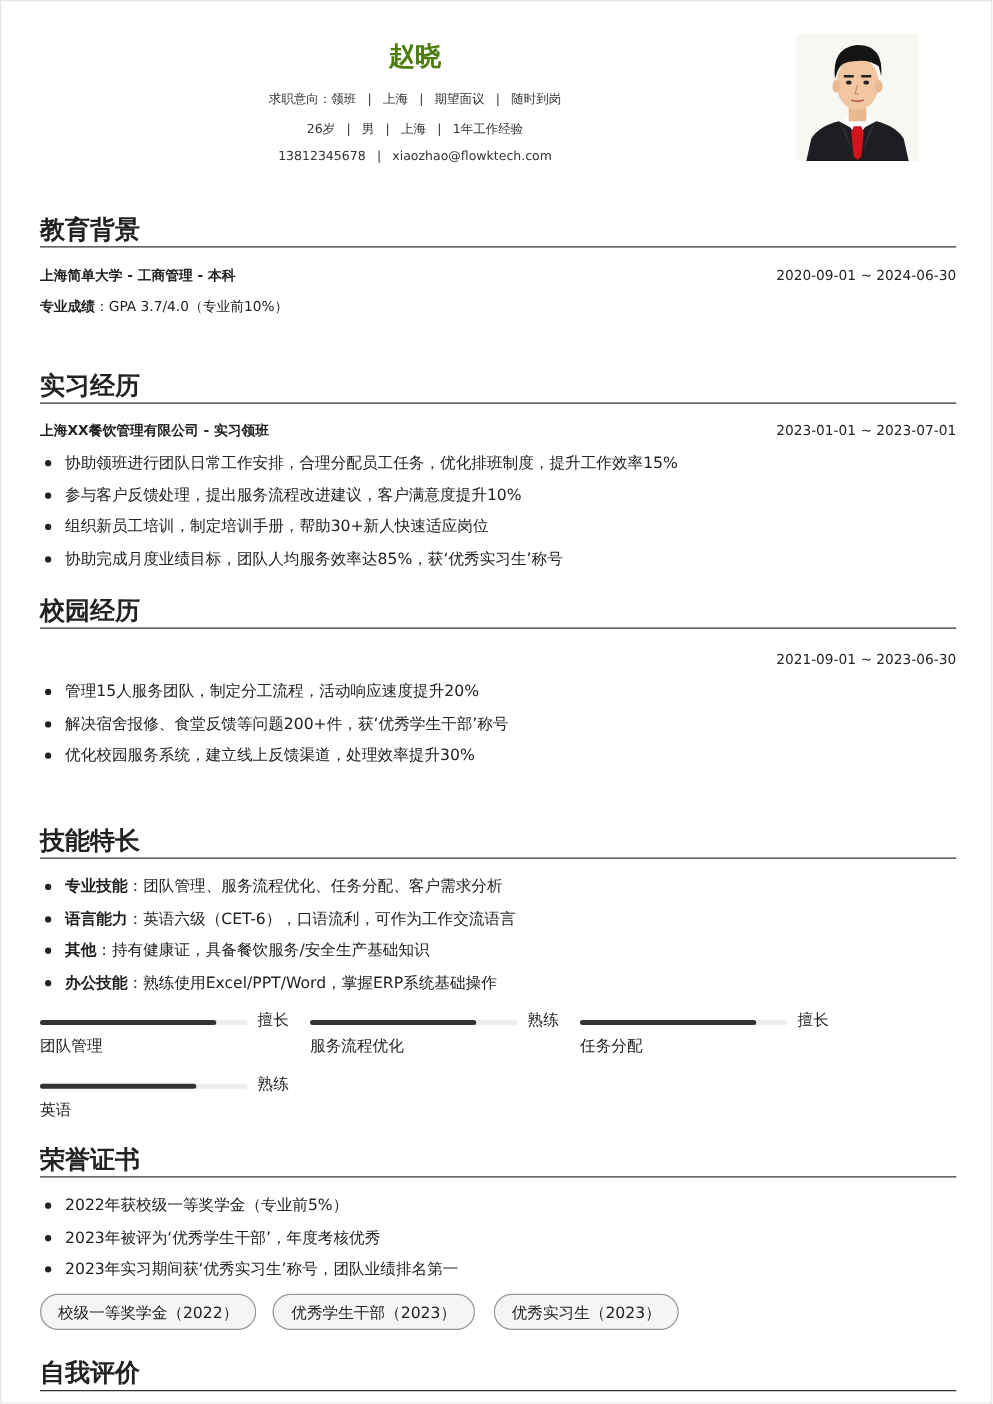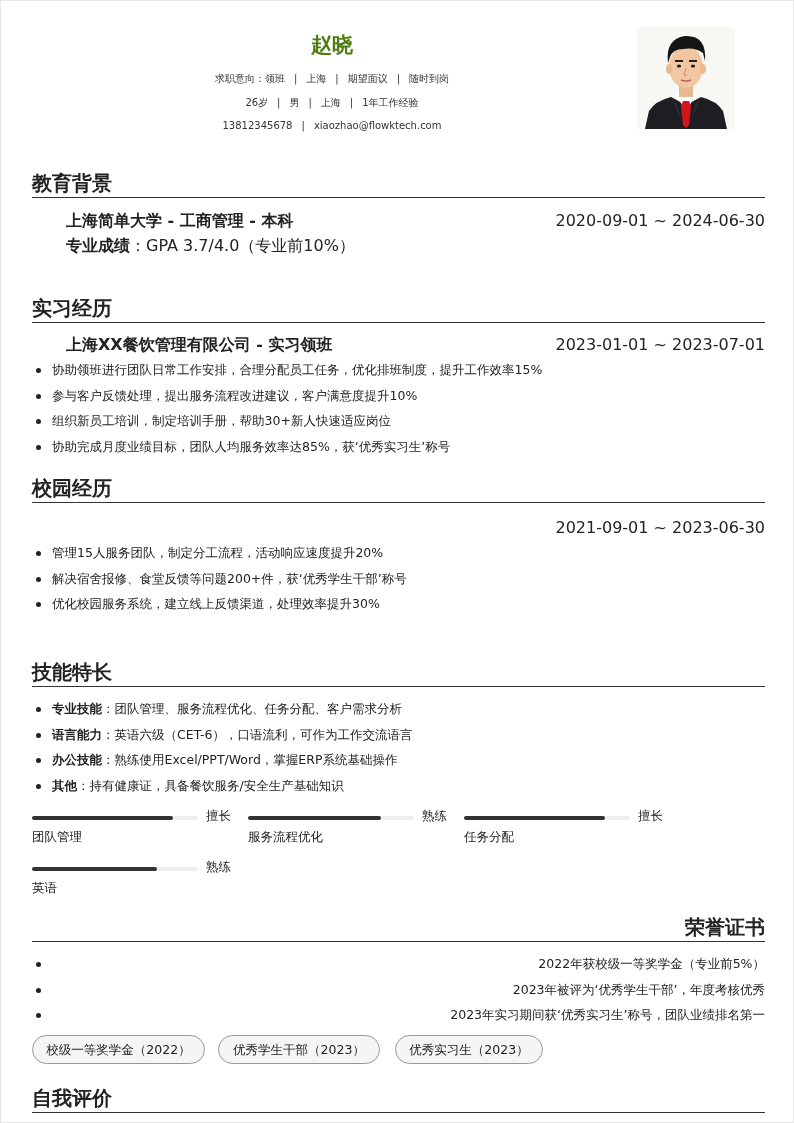--- a/index.html
+++ b/index.html
@@ -34,23 +34,22 @@
     background: #f7f7f5; overflow: hidden;
   }
   
   .section { position: absolute; left: 31px; width: 733px; }
   .sec-title {
     font-size: 20px; font-weight: bold; color: #222;
     height: 25px; line-height: 20px;
     border-bottom: 1.5px solid #333;
   }
   .row {
-    position: relative; height: 25px; line-height: 25px; font-size: 16px;
+    position: relative; height: 25px; line-height: 25px; font-size: 11px;
     white-space: nowrap;
-    margin-left: 34px;
   }
   .row .date { position: absolute; right: 0; top: 0; color: #222; }
   .bold { font-weight: bold; }
   .bullets { list-style: none; }
   .bullets li {
     position: relative; padding-left: 20px; height: 25.5px; line-height: 25.5px;
     white-space: nowrap; font-size: 12.5px;
   }
   .bullets li::before {
     content: ""; position: absolute; left: 4px; top: 11px; width: 5px; height: 5px;
@@ -166,22 +165,22 @@
       <li>解决宿舍报修、食堂反馈等问题200+件，获‘优秀学生干部’称号</li>
       <li>优化校园服务系统，建立线上反馈渠道，处理效率提升30%</li>
     </ul>
   </div>
 
   <div class="section" style="top:661px;">
     <div class="sec-title">技能特长</div>
     <ul class="bullets" style="margin-top:9px;">
       <li><span class="bold">专业技能</span><span>：团队管理、服务流程优化、任务分配、客户需求分析</span></li>
       <li><span class="bold">语言能力</span><span>：英语六级（CET-6），口语流利，可作为工作交流语言</span></li>
+      <li><span class="bold">其他</span><span>：持有健康证，具备餐饮服务/安全生产基础知识</span></li>
       <li><span class="bold">办公技能</span><span>：熟练使用Excel/PPT/Word，掌握ERP系统基础操作</span></li>
-      <li><span class="bold">其他</span><span>：持有健康证，具备餐饮服务/安全生产基础知识</span></li>
     </ul>
   </div>
 
   <div class="skill-grid">
     <div class="skill" style="left:0; top:0;">
       <div class="bar-track">
           <div class="bar-fill" style="width: 85%;"></div>
         </div>
       <span class="level">擅长</span>
       <span class="sname">团队管理</span>
@@ -202,21 +201,21 @@
     </div>
     <div class="skill" style="left:0; top:51px;">
       <div class="bar-track">
           <div class="bar-fill" style="width: 75%;"></div>
         </div>
       <span class="level">熟练</span>
       <span class="sname">英语</span>
     </div>
   </div>
 
-  <div class="section" style="top:916px;text-align:right;">
+  <div class="section" style="top:916px;">
     <div class="sec-title">荣誉证书</div>
     <ul class="bullets" style="margin-top:9px;">
       <li>2022年获校级一等奖学金（专业前5%）</li>
       <li>2023年被评为‘优秀学生干部’，年度考核优秀</li>
       <li>2023年实习期间获‘优秀实习生’称号，团队业绩排名第一</li>
     </ul>
   </div>
 
   <div class="tags">
     <div class="tag" style="left:0; width:173px;">校级一等奖学金（2022）</div>

